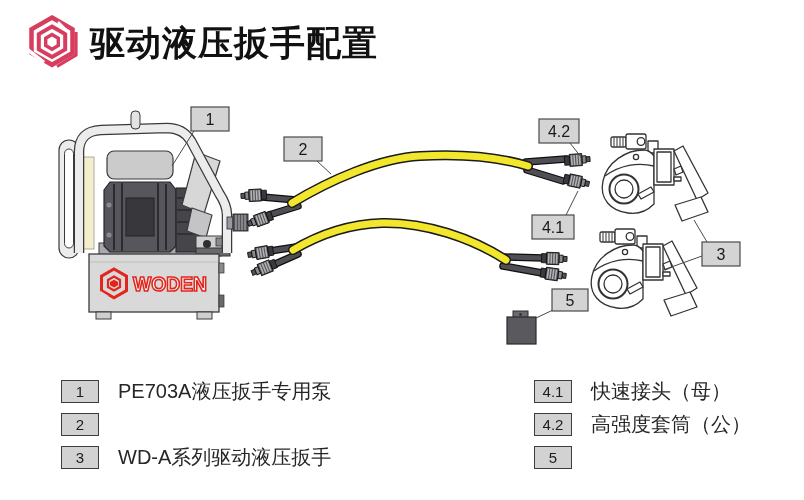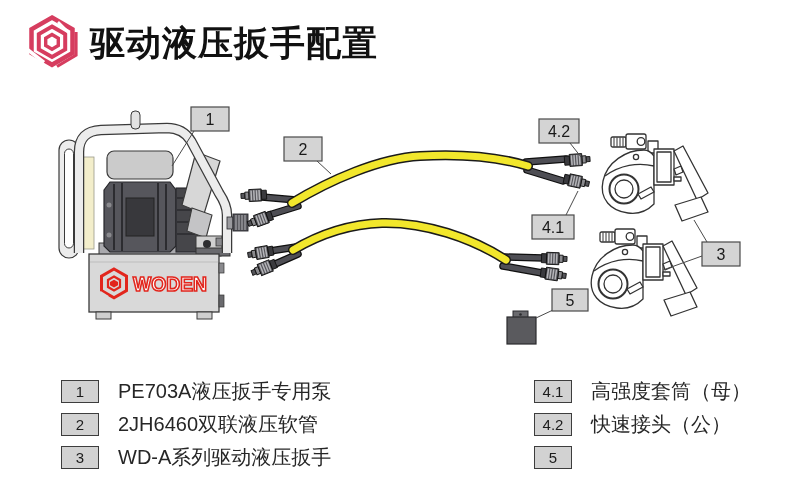--- a/index.html
+++ b/index.html
@@ -243,33 +243,32 @@
   <h1 class="page-title">驱动液压扳手配置</h1>
 </div>
 
 <div class="legend-col legend-left">
   <div class="legend-row">
     <span class="legend-badge">1</span>
     <span class="legend-text">PE703A液压扳手专用泵</span>
   </div>
   <div class="legend-row">
     <span class="legend-badge">2</span>
-    <span class="legend-text">2JH6460双联液压软管</span>
   </div>
   <div class="legend-row">
     <span class="legend-badge">3</span>
     <span class="legend-text">WD-A系列驱动液压扳手</span>
   </div>
 </div>
 
 <div class="legend-col legend-right">
   <div class="legend-row">
     <span class="legend-badge">4.1</span>
-    <span class="legend-text">高强度套筒（母）</span>
+    <span class="legend-text">快速接头（母）</span>
   </div>
   <div class="legend-row">
     <span class="legend-badge">4.2</span>
-    <span class="legend-text">快速接头（公）</span>
+    <span class="legend-text">高强度套筒（公）</span>
   </div>
   <div class="legend-row">
     <span class="legend-badge">5</span>
   </div>
 </div>
 
 </body></html>

